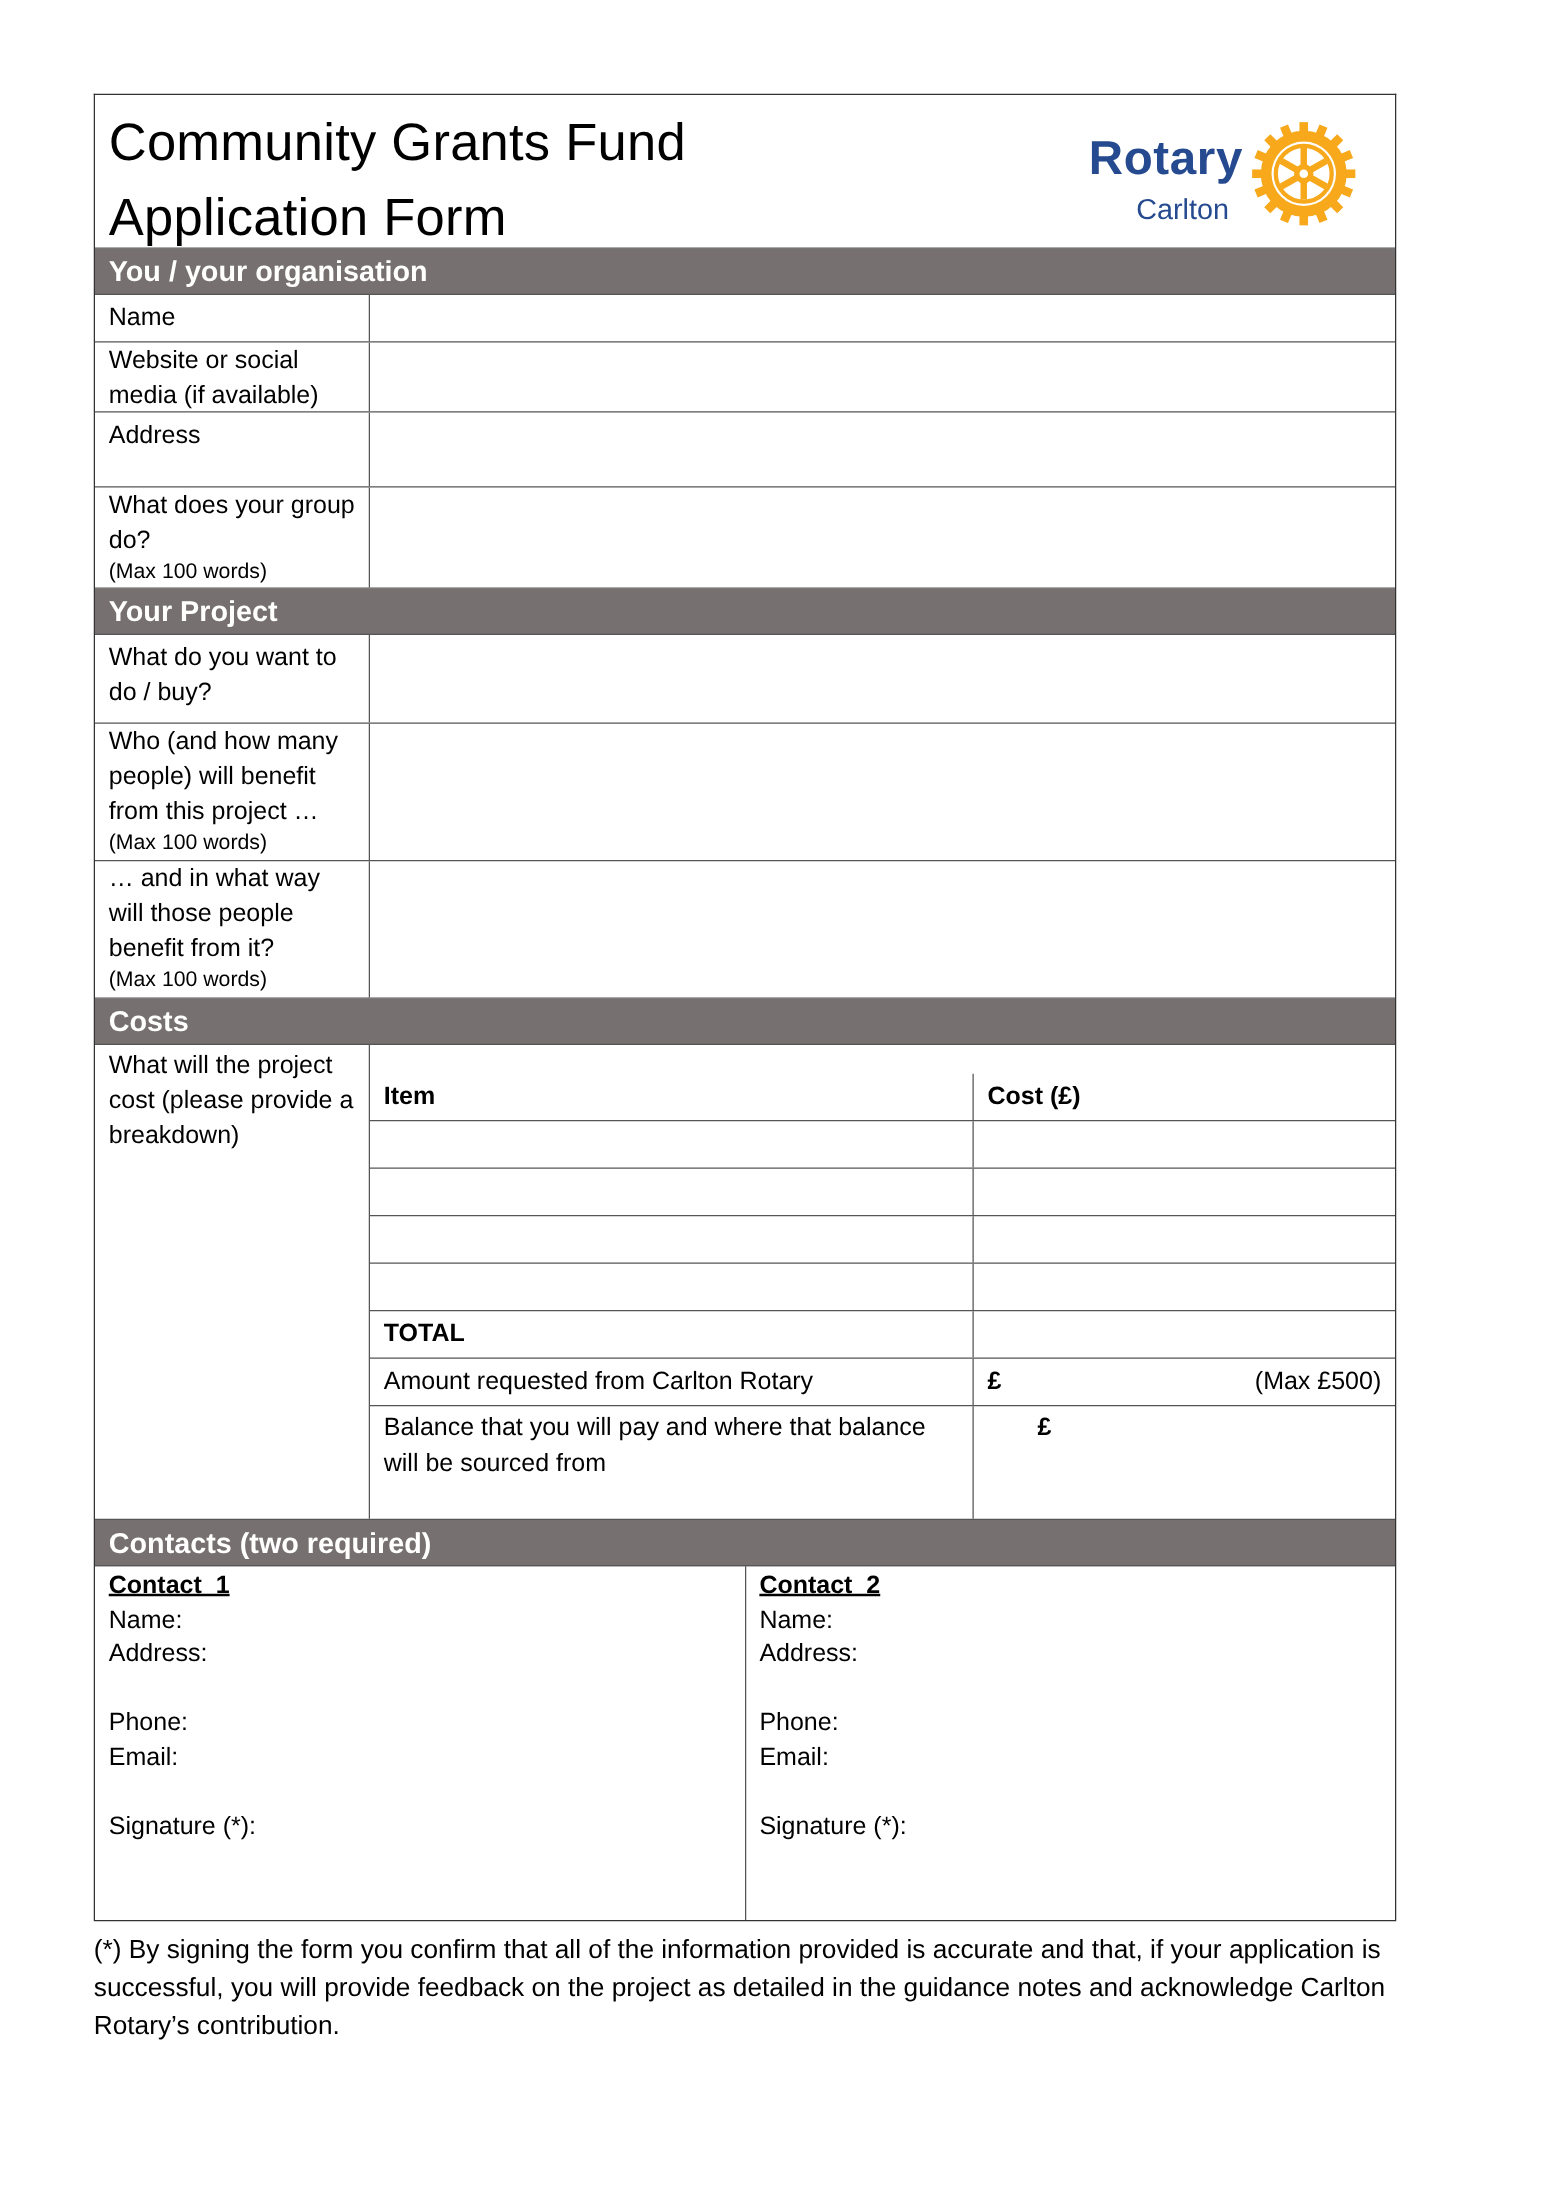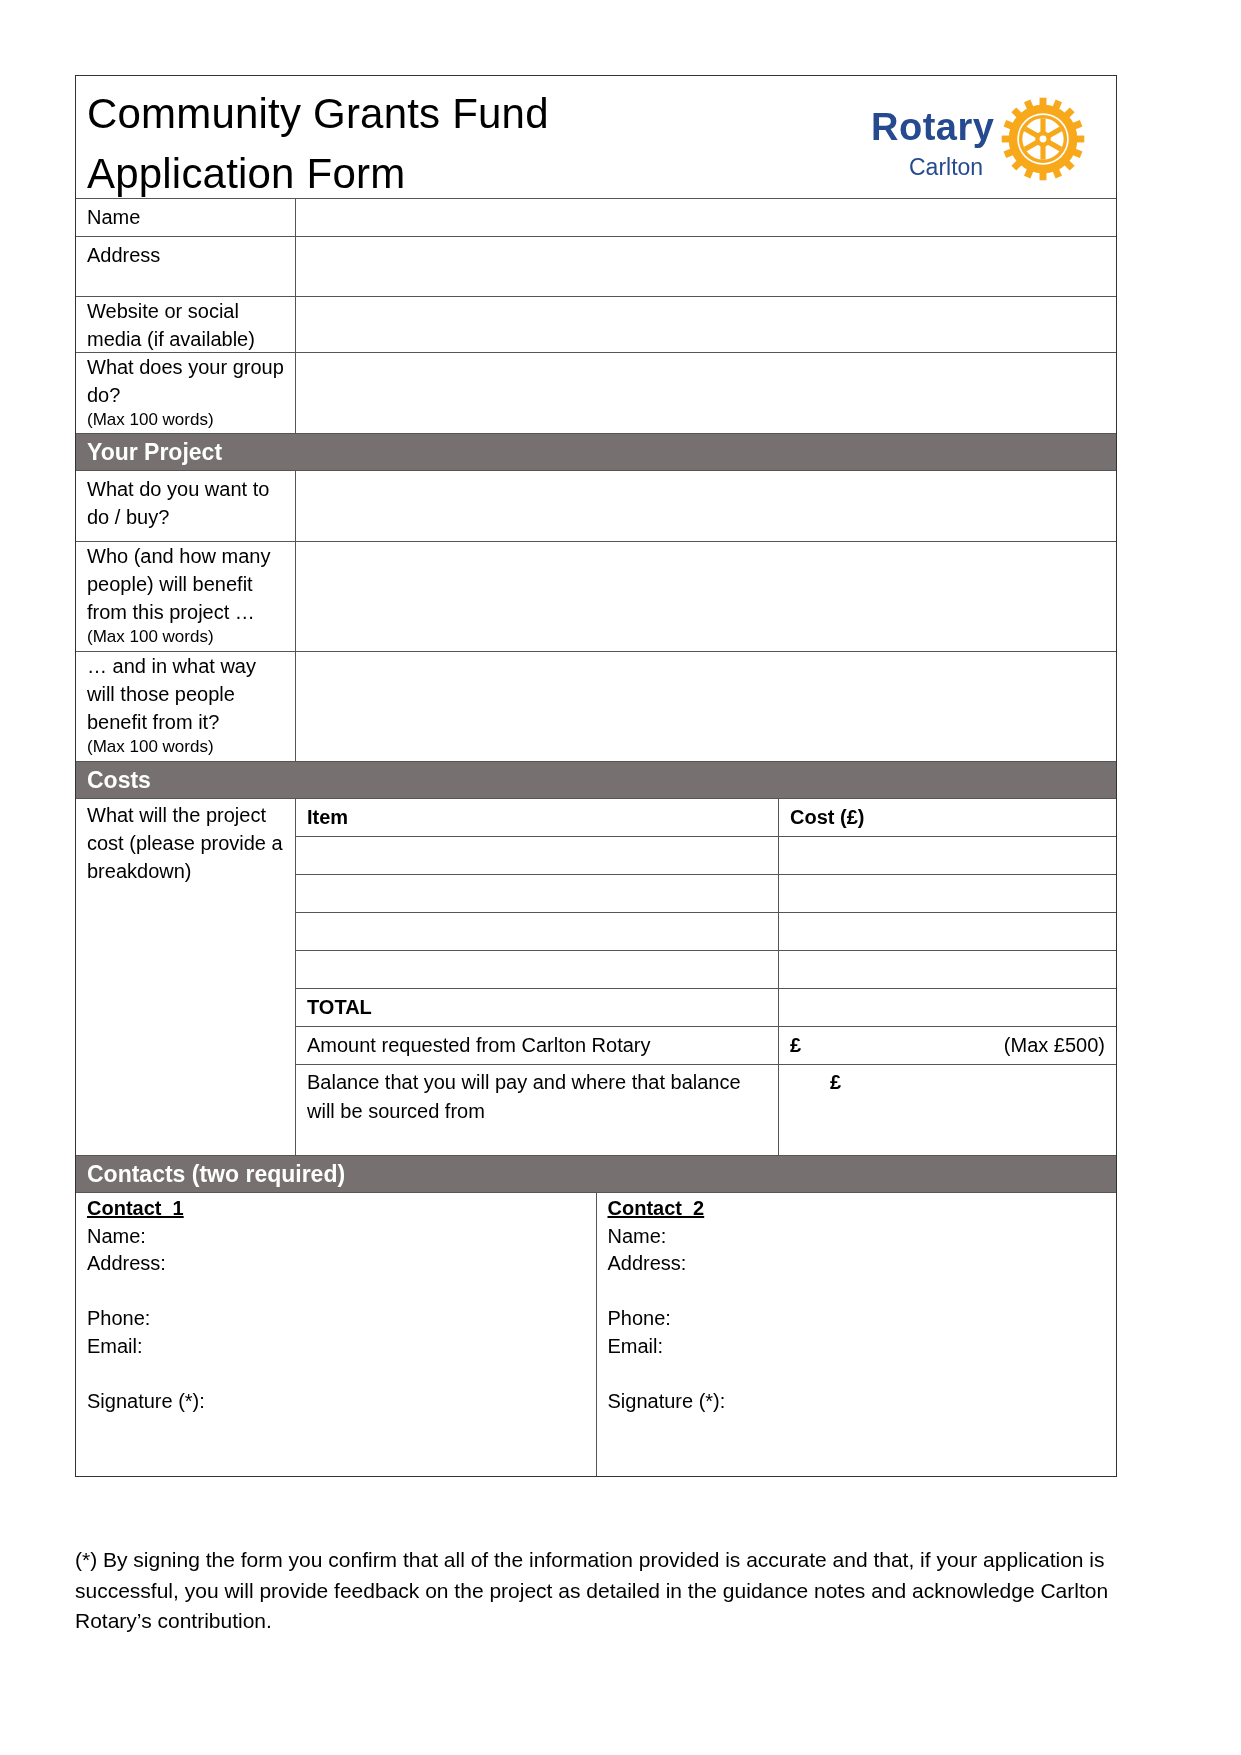--- a/index.html
+++ b/index.html
@@ -16,21 +16,21 @@
   
   .section { background: #767070; color: #fff; font-weight: bold; font-size: 23px; height: 36px; line-height: 36px; padding-left: 11px; border-bottom: 1px solid #555; }
   
   .row { display: flex; border-bottom: 1px solid #555; }
   .row .lbl { width: 208px; border-right: 1px solid #555; padding: 4px 11px 0 11px; font-size: 20px; line-height: 28px; box-sizing: border-box; width: 220px; }
   .row .lbl .small { font-size: 17px; line-height: 22px; display: block; }
   .row .fld { flex: 1; }
   
   .costs { display: flex; border-bottom: 1px solid #555; }
   .costs .lbl { width: 220px; box-sizing: border-box; padding: 2px 11px; font-size: 20px; line-height: 28px; border-right: 1px solid #555; }
-  .cost-table { flex: 1; }
+  .cost-table { flex: 1; margin-top: 23px; }
   .crow { display: flex; height: 37px; border-bottom: 1px solid #555; }
   .crow:last-child { border-bottom: none; }
   .crow .c1 { width: 483px; border-right: 1px solid #555; padding: 0 11px; font-size: 20px; line-height: 37px; box-sizing: border-box; }
   .crow .c2 { flex: 1; padding: 0 11px; font-size: 20px; line-height: 37px; display: flex; justify-content: space-between; }
   .crow.tall { height: 90px; gap: 40px; }
   .crow.tall .c1 { line-height: 29px; padding-top: 3px; }
   .crow.tall .c2 { line-height: 29px; padding-top: 3px; }
   .bold { font-weight: bold; }
   
   .contacts { display: flex; height: 283px; border-bottom: 1px solid #333; }
@@ -81,30 +81,31 @@
           <line x1="50" y1="26" x2="50" y2="74"></line>
           <line x1="29" y1="38" x2="71" y2="62"></line>
           <line x1="29" y1="62" x2="71" y2="38"></line>
         </g>
         <circle cx="50" cy="50" r="9" fill="#f7a81b"></circle>
         <circle cx="50" cy="50" r="4" fill="#fff"></circle>
       </svg>
     </div>
   </div>
 
+  <div class="section">You / your organisation</div>
   <div class="row" style="height:37px">
     <div class="lbl"><span>Name</span></div>
     <div class="fld"></div>
   </div>
+  <div class="row" style="height:55px">
+    <div class="lbl" style="padding-top:0"><span>Website or social media (if available)</span></div>
+    <div class="fld"></div>
+  </div>
   <div class="row" style="height:59px">
     <div class="lbl"><span>Address</span></div>
-    <div class="fld"></div>
-  </div>
-  <div class="row" style="height:55px">
-    <div class="lbl" style="padding-top:0"><span>Website or social media (if available)</span></div>
     <div class="fld"></div>
   </div>
   <div class="row" style="height:80px">
     <div class="lbl" style="padding-top:0"><span>What does your group do?</span><span class="small">(Max 100 words)</span></div>
     <div class="fld"></div>
   </div>
 
   <div class="section">Your Project</div>
   <div class="row" style="height:70px">
     <div class="lbl" style="padding-top:4px"><span>What do you want to do / buy?</span></div>

